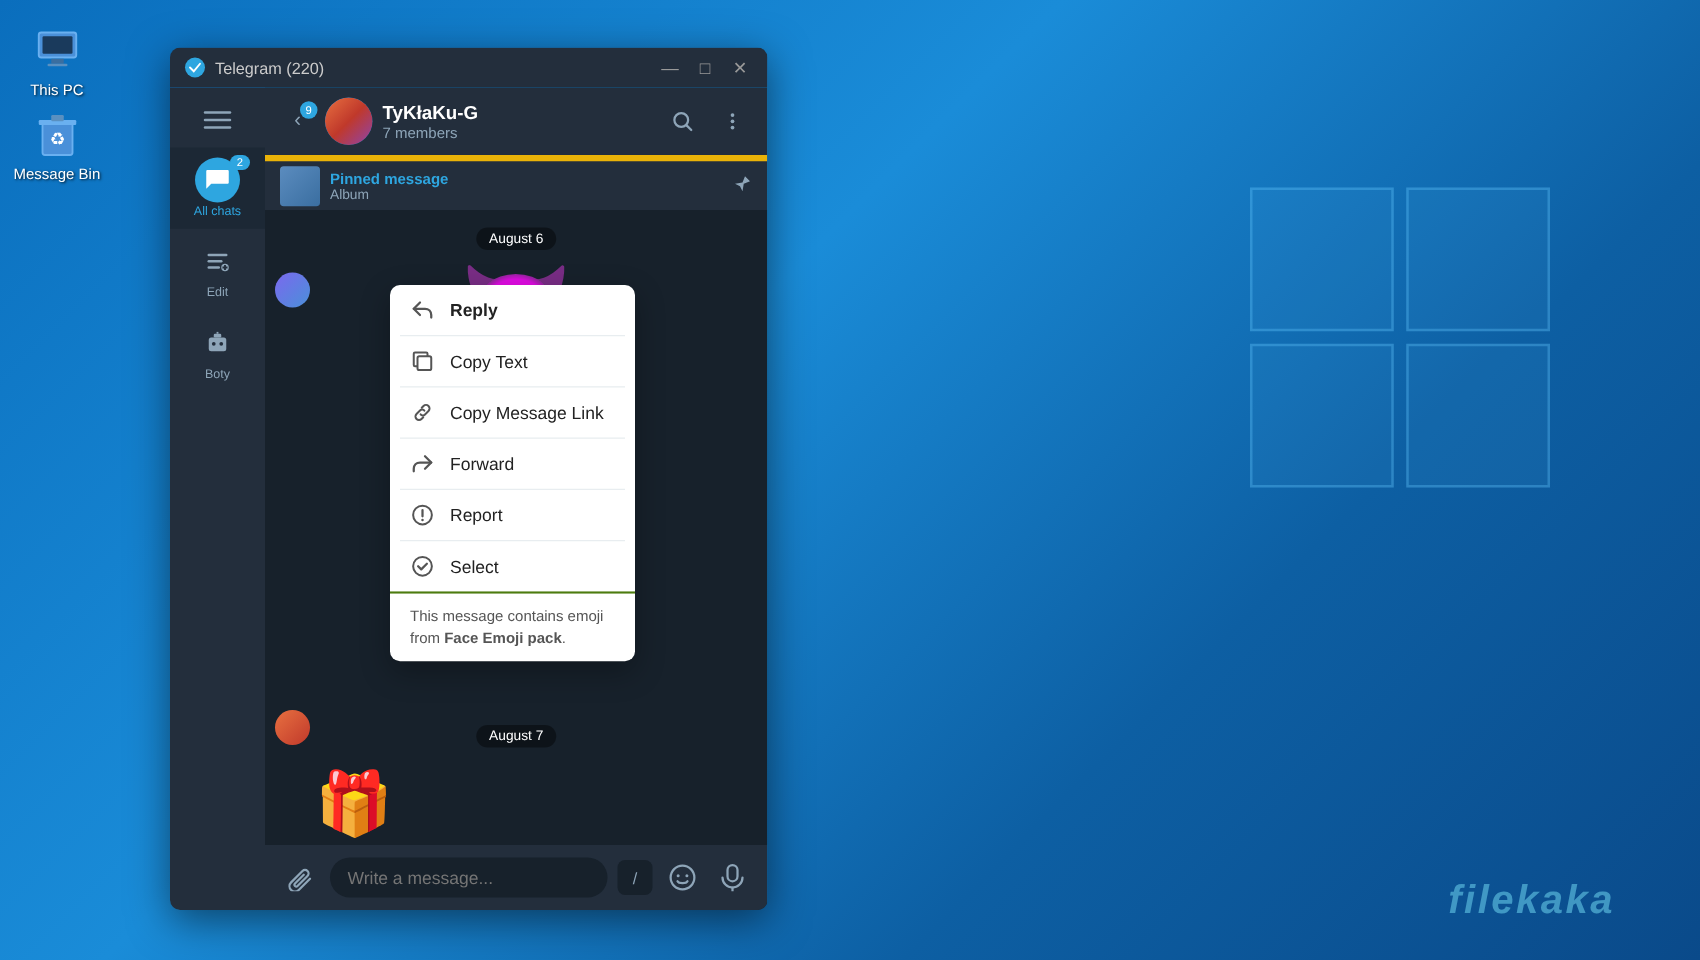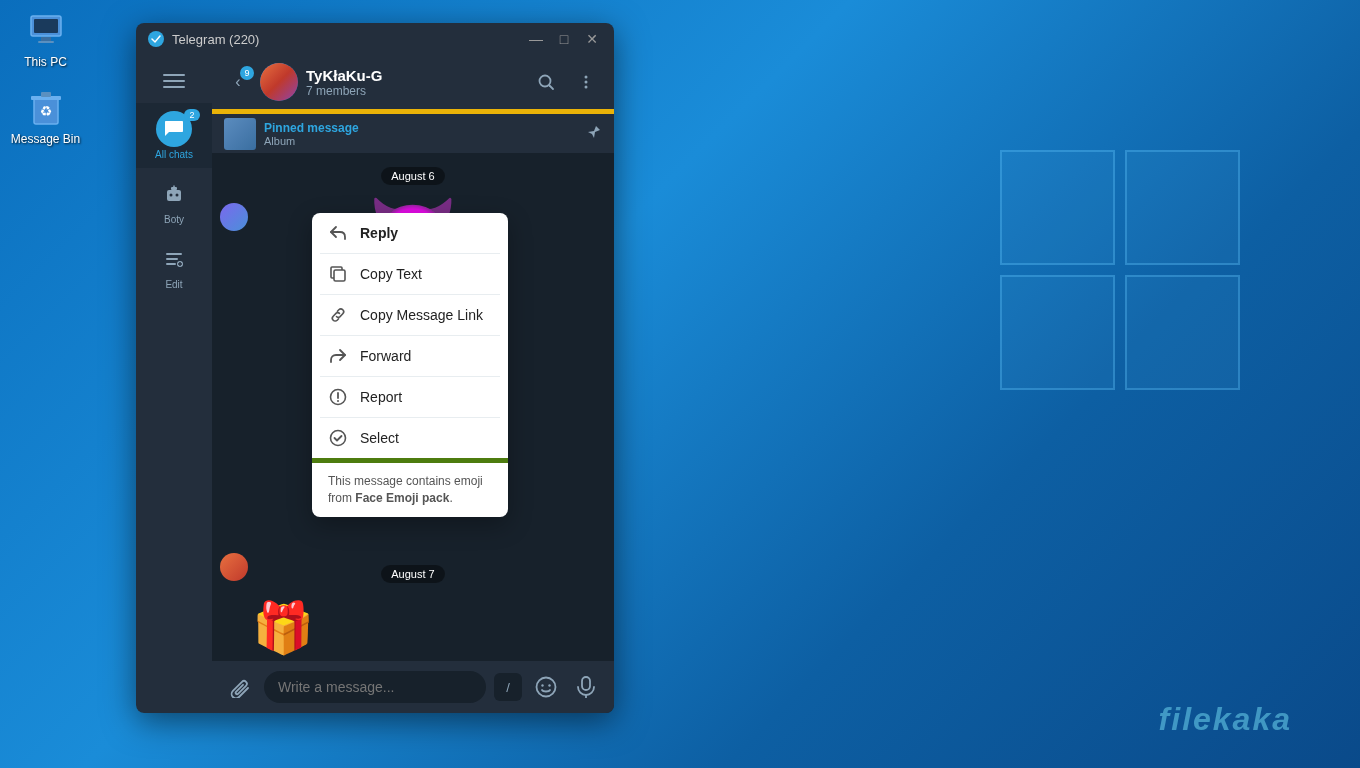--- a/index.html
+++ b/index.html
@@ -75,33 +75,33 @@
       justify-content: center;
     }
     .desktop-icon .icon-label {
       color: white;
       font-size: 12px;
       text-shadow: 1px 1px 2px rgba(0,0,0,0.8);
       line-height: 1.2;
     }
 
     
-    .this-pc-icon { top: 11px; left: 8px; }
+    .this-pc-icon { top: 21px; left: 8px; }
     
     .recycle-bin-icon { top: 88px; left: 8px; }
 
     
     .monitor-svg { width: 38px; height: 38px; }
     
     .bin-svg { width: 36px; height: 40px; }
 
     
     .telegram-window {
       position: absolute;
-      top: 23px;
+      top: 38px;
       left: 136px;
       width: 478px;
       height: 690px;
       border-radius: 8px;
       overflow: hidden;
       box-shadow: 0 8px 32px rgba(0,0,0,0.5);
       display: flex;
       flex-direction: column;
     }
 
@@ -412,21 +412,21 @@
     .ctx-divider {
       height: 1px;
       background: #e8edf0;
       margin: 0 8px;
     }
     .ctx-tooltip {
       padding: 10px 16px;
       font-size: 12px;
       color: #555;
       line-height: 1.4;
-      border-top: 5px solid #4d7c0f;
+      border-top: 2px solid #4d7c0f;
       border-radius: 0 0 8px 8px;
     }
     .ctx-tooltip strong { font-weight: 700; }
 
     
     .bottom-bar {
       background: #232e3c;
       height: 52px;
       display: flex;
       align-items: center;
@@ -565,43 +565,43 @@
           <svg width="20" height="20" viewBox="0 0 20 20" fill="currentColor">
             <path d="M18 2H2C1.45 2 1 2.45 1 3V17L5 13H18C18.55 13 19 12.55 19 12V3C19 2.45 18.55 2 18 2Z"></path>
           </svg>
         </div>
         <span class="sidebar-badge-2">2</span>
         <span class="si-label">All chats</span>
       </div>
 
       <div class="sidebar-item">
         <div class="si-icon">
-          <svg width="20" height="20" viewBox="0 0 20 20" fill="#8ea5b8">
-            <rect x="3" y="6" width="14" height="11" rx="2" fill="#8ea5b8"></rect>
-            <circle cx="7" cy="11" r="1.5" fill="#232e3c"></circle>
-            <circle cx="13" cy="11" r="1.5" fill="#232e3c"></circle>
-            <rect x="7" y="3" width="6" height="3" rx="1" fill="#8ea5b8"></rect>
-            <line x1="10" y1="3" x2="10" y2="1.5" stroke="#8ea5b8" stroke-width="1.5"></line>
-          </svg>
-        </div>
-        <span class="si-label">Boty</span>
-      </div>
-
-      <div class="sidebar-item">
-        <div class="si-icon">
           <svg width="20" height="18" viewBox="0 0 20 18" fill="#8ea5b8">
             <rect x="2" y="3" width="16" height="2" rx="1" fill="#8ea5b8"></rect>
             <rect x="2" y="8" width="12" height="2" rx="1" fill="#8ea5b8"></rect>
             <rect x="2" y="13" width="10" height="2" rx="1" fill="#8ea5b8"></rect>
             <circle cx="16" cy="14" r="3" fill="#8ea5b8"></circle>
             <line x1="16" y1="12" x2="16" y2="16" stroke="#232e3c" stroke-width="1.5"></line>
             <line x1="14" y1="14" x2="18" y2="14" stroke="#232e3c" stroke-width="1.5"></line>
           </svg>
         </div>
         <span class="si-label">Edit</span>
+      </div>
+
+      <div class="sidebar-item">
+        <div class="si-icon">
+          <svg width="20" height="20" viewBox="0 0 20 20" fill="#8ea5b8">
+            <rect x="3" y="6" width="14" height="11" rx="2" fill="#8ea5b8"></rect>
+            <circle cx="7" cy="11" r="1.5" fill="#232e3c"></circle>
+            <circle cx="13" cy="11" r="1.5" fill="#232e3c"></circle>
+            <rect x="7" y="3" width="6" height="3" rx="1" fill="#8ea5b8"></rect>
+            <line x1="10" y1="3" x2="10" y2="1.5" stroke="#8ea5b8" stroke-width="1.5"></line>
+          </svg>
+        </div>
+        <span class="si-label">Boty</span>
       </div>
     </div>
 
     <div class="chat-area">
 
       <div class="chat-header">
         <div class="back-btn">
           <span>‹</span>
           <span class="back-badge">9</span>
         </div>

